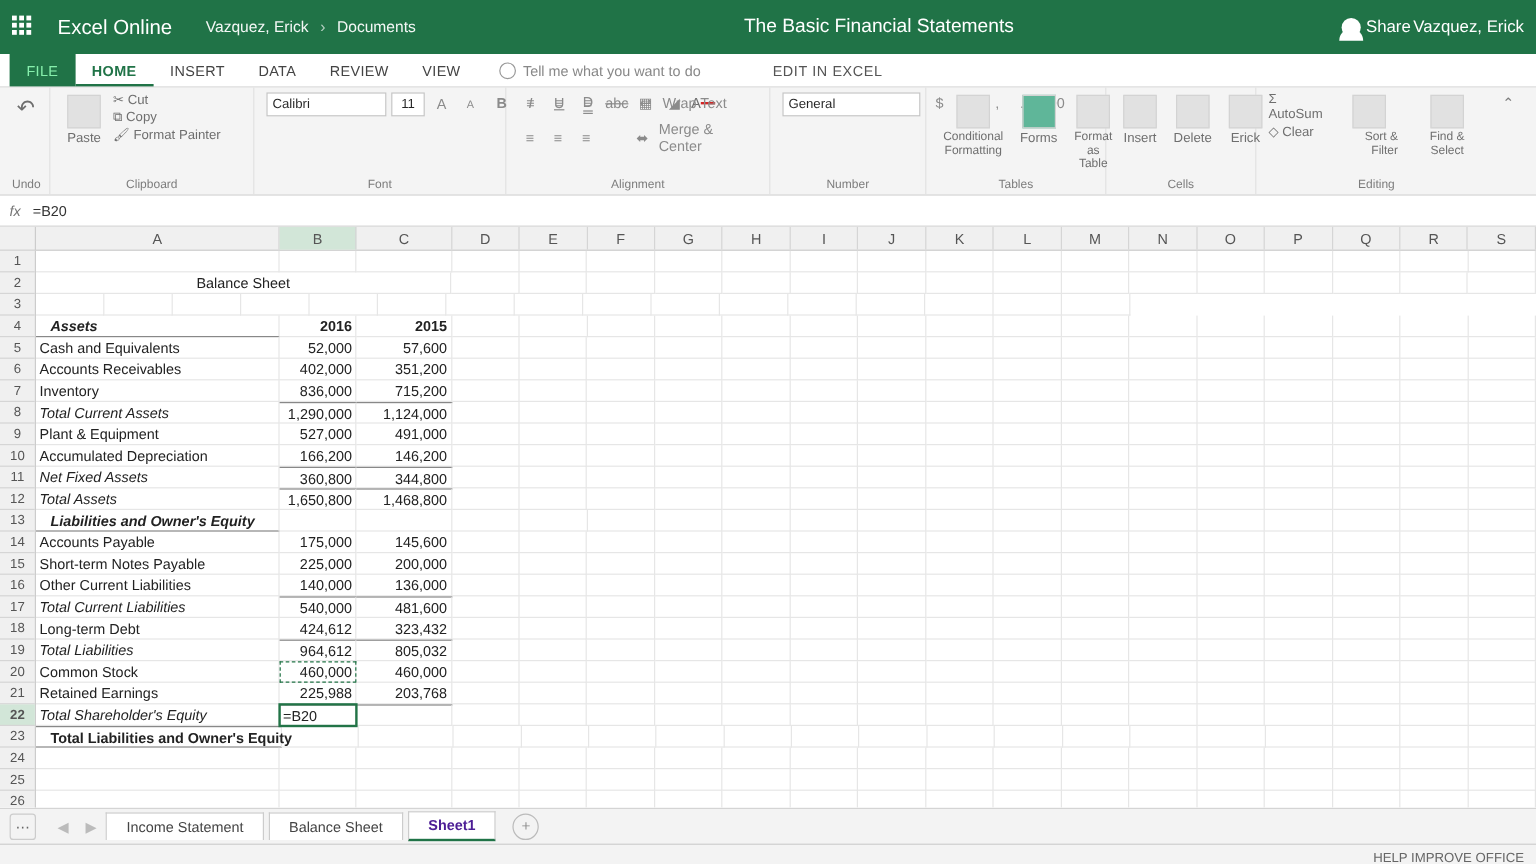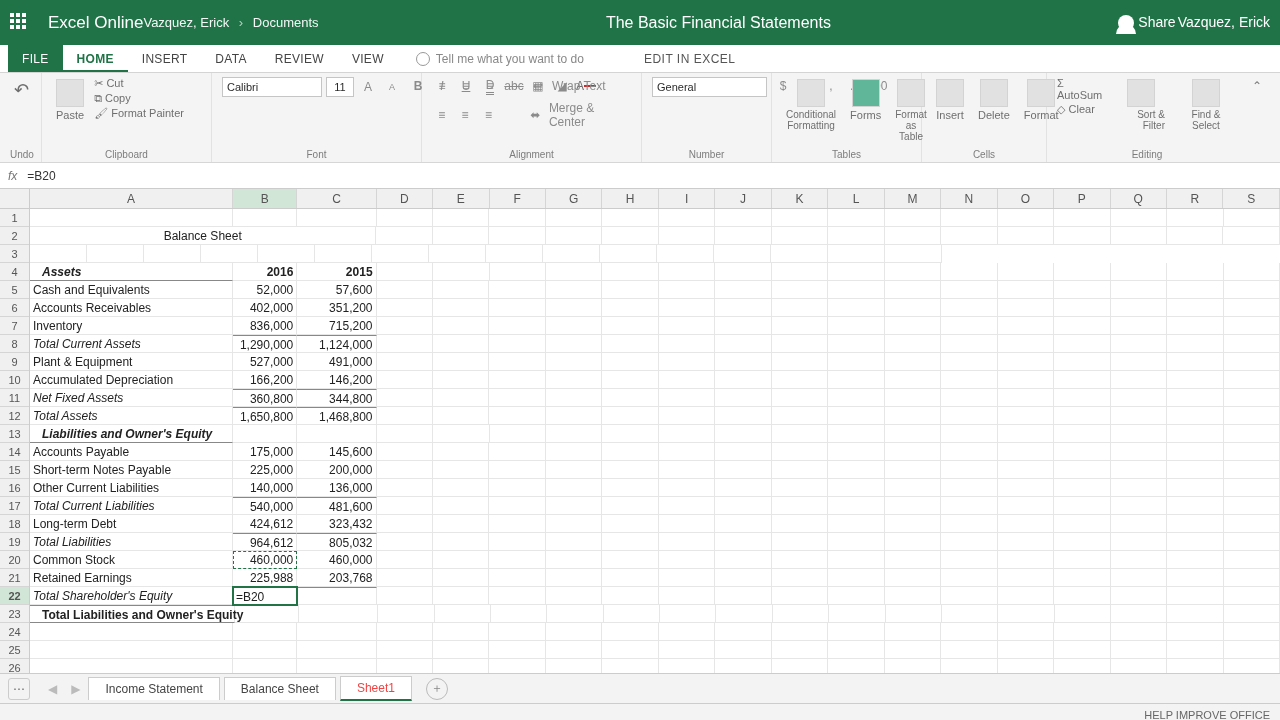--- a/index.html
+++ b/index.html
@@ -2,32 +2,32 @@
 <html><head>
 <meta charset="utf-8">
 <style>
   * { box-sizing: border-box; margin: 0; padding: 0; font-family: "Segoe UI", Arial, sans-serif; }
   body { width: 1280px; height: 720px; overflow: hidden; background: #fff; font-size: 12px; color: #333; }
 
   
   .titlebar { height: 45px; background: #207347; color: #fff; display: flex; align-items: center; padding: 0 10px; }
   .waffle { width: 20px; height: 20px; display: grid; grid-template-columns: repeat(3,4px); grid-template-rows: repeat(3,4px); gap: 2px; margin-right: 18px; cursor: pointer; }
   .waffle div { background: #fff; }
-  .app-name { font-size: 17px; font-weight: 400; }
+  .app-name { font-size: 17px; font-weight: 400; margin-right: 28px; }
   .breadcrumb { font-size: 13px; opacity: .95; }
   .breadcrumb-sep { margin: 0 6px; opacity: .7; }
   .doc-title { flex: 1; text-align: center; font-size: 16px; }
   .title-right { display: flex; align-items: center; gap: 2px; font-size: 14px; }
   .share-icon { width: 16px; height: 16px; border-radius: 50%; background: #fff; display: inline-block; margin-right: 4px; position: relative; vertical-align: middle; }
   .share-icon::after { content:""; position:absolute; bottom:-3px; left:-2px; width:20px; height:10px; border-radius: 10px 10px 0 0; background:#fff; }
 
   
   .menubar { height: 28px; background: #fff; border-bottom: 1px solid #d4d4d4; display: flex; align-items: stretch; padding-left: 8px; font-size: 12px; }
   .menutab { padding: 0 14px; line-height: 28px; color: #444; text-transform: uppercase; cursor: pointer; letter-spacing: .3px; }
-  .menutab.file { background: #207347; color: #ffffff; }
+  .menutab.file { background: #207347; color: #86efac; }
   .menutab.active { color: #207347; border-bottom: 2px solid #207347; font-weight: 600; }
   .tellme { display: flex; align-items: center; margin-left: 18px; color: #888; gap: 6px; }
   .tellme .bulb { width: 14px; height: 14px; border-radius: 50%; border: 1.5px solid #999; position: relative; }
   .editin { margin-left: 60px; line-height: 28px; color: #555; letter-spacing: .5px; }
 
   
   .ribbon { height: 90px; background: #f3f3f3; border-bottom: 1px solid #d0d0d0; display: flex; align-items: stretch; opacity: .85; }
   .group { border-right: 1px solid #ddd; padding: 4px 10px 2px; display: flex; flex-direction: column; justify-content: space-between; }
   .group-label { text-align: center; font-size: 10px; color: #666; padding-top: 2px; }
   .group-body { display: flex; gap: 6px; align-items: flex-start; flex: 1; }
@@ -64,21 +64,21 @@
   .topborder { border-top: 1px solid #888; }
   .bottomborder { border-bottom: 1px solid #888 !important; padding-left: 12px; }
   .selcell { outline: 2px solid #227447; outline-offset: -1px; background:#fff; z-index:5; position:relative; }
   .marchants { outline: 1px dashed #227447; outline-offset: -1px; }
 
   
   .sheetbar { height: 30px; border-top:1px solid #ccc; background:#f3f3f3; display:flex; align-items:center; padding:0 8px; gap:2px; }
   .more { width:22px; height:22px; border:1px solid #ccc; border-radius:3px; display:flex; align-items:center; justify-content:center; color:#666; margin-right:10px; cursor:pointer; }
   .nav { color:#bbb; padding:0 6px; cursor:pointer; }
   .sheettab { padding: 4px 16px; background:#fff; border:1px solid #ccc; border-bottom:none; font-size:12px; color:#444; cursor:pointer; margin-right:2px; }
-  .sheettab.active { color:#ef4444; font-weight:400; border-bottom:2px solid #207347; }
+  .sheettab.active { color:#4c1d95; font-weight:700; border-bottom:2px solid #207347; }
   .addsheet { width:22px; height:22px; border-radius:50%; border:1px solid #bbb; margin-left:10px; display:flex; align-items:center; justify-content:center; color:#888; cursor:pointer; }
 
   
   .statusbar { height: 22px; background:#f3f3f3; border-top:1px solid #ccc; display:flex; justify-content:flex-end; align-items:center; padding:0 10px; font-size:11px; color:#666; }
 
   .colA { width: 205px; }
   .colB { width: 65px; }
   .colC { width: 80px; }
   .coldef { width: 57px; }
 </style>
@@ -237,21 +237,21 @@
       <div class="bigbtn">
           <div class="iconbox"></div>
           <span>Insert</span>
         </div>
       <div class="bigbtn">
           <div class="iconbox"></div>
           <span>Delete</span>
         </div>
       <div class="bigbtn">
           <div class="iconbox"></div>
-          <span>Format</span>
+          <span>Erick</span>
         </div>
     </div>
     <div class="group-label">Cells</div>
   </div>
   <div class="group" style="width:200px;border-right:none">
     <div class="group-body">
       <div class="btncol">
         <div>Σ <span>AutoSum</span></div>
         <div>◇ <span>Clear</span></div>
       </div>

